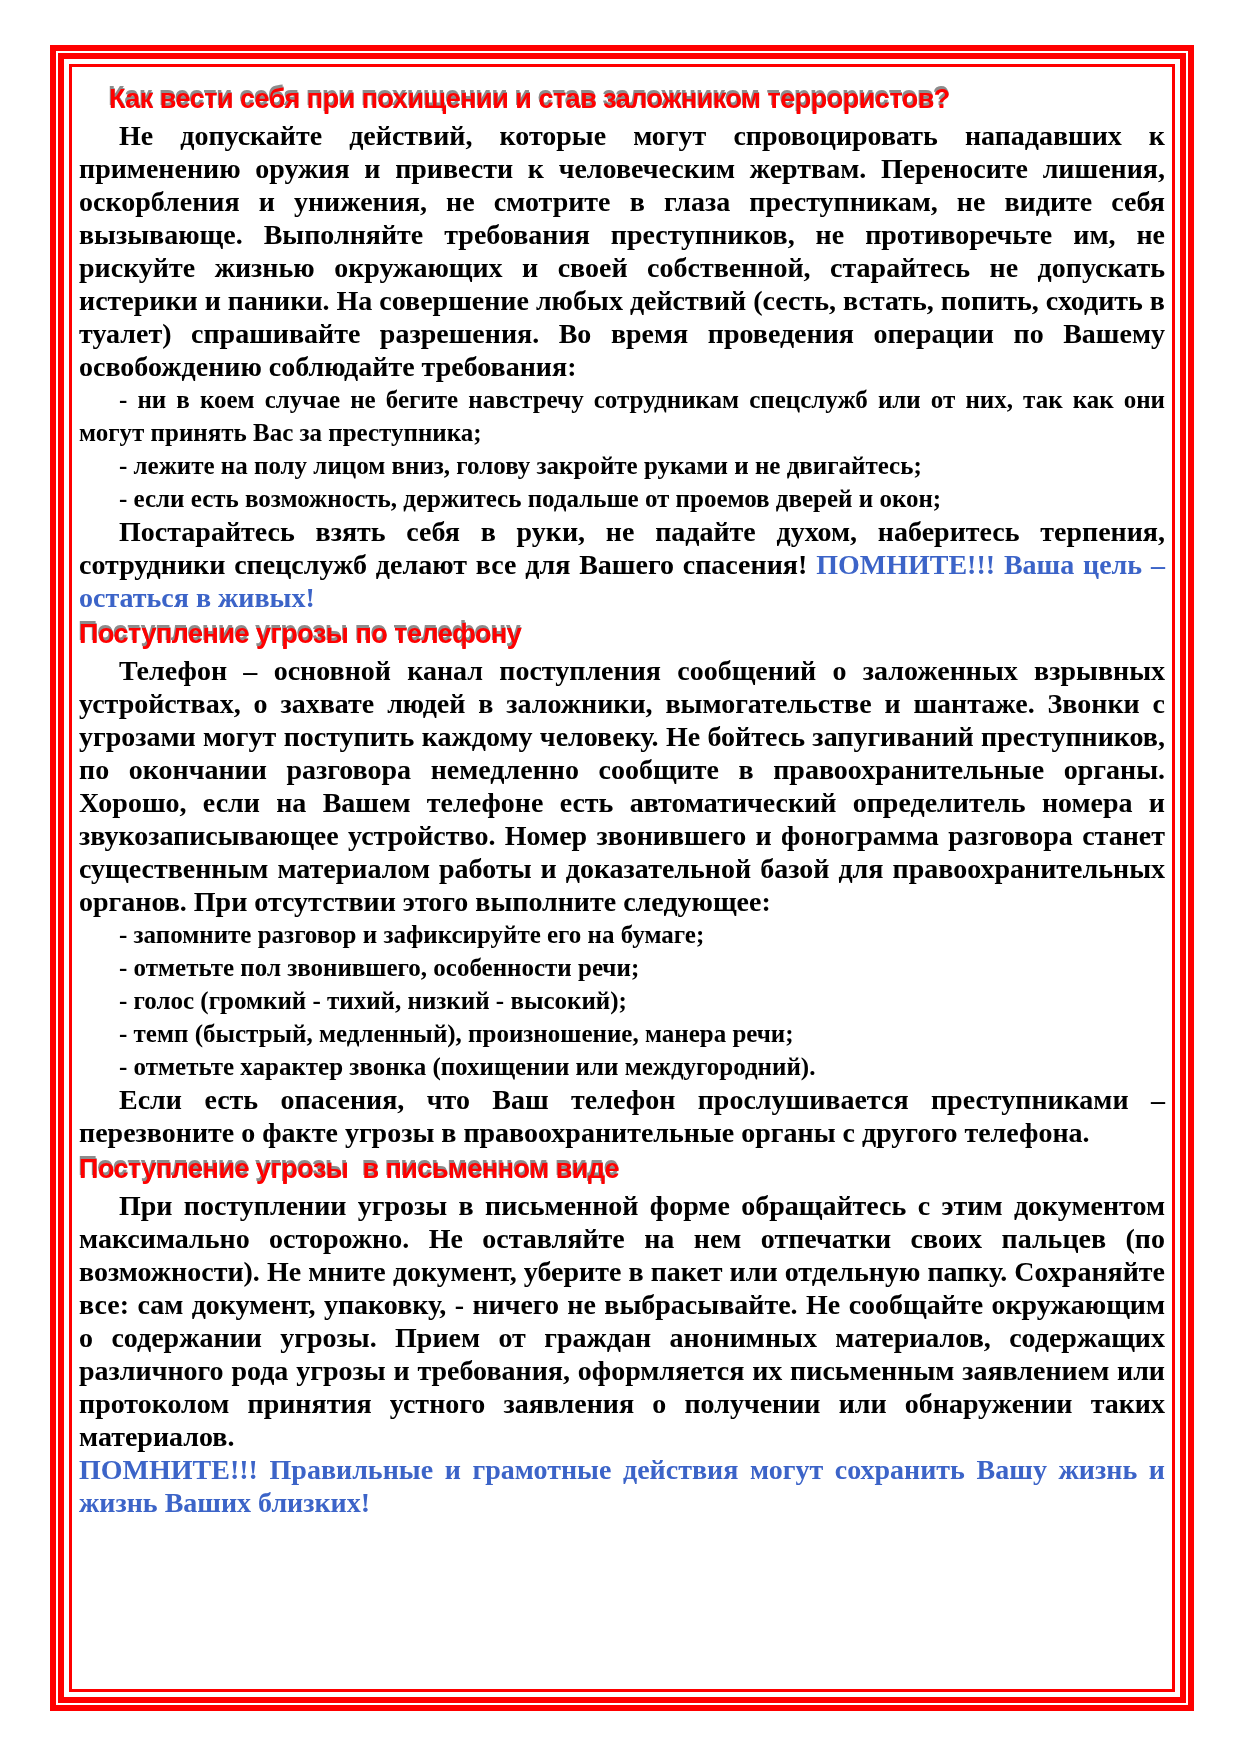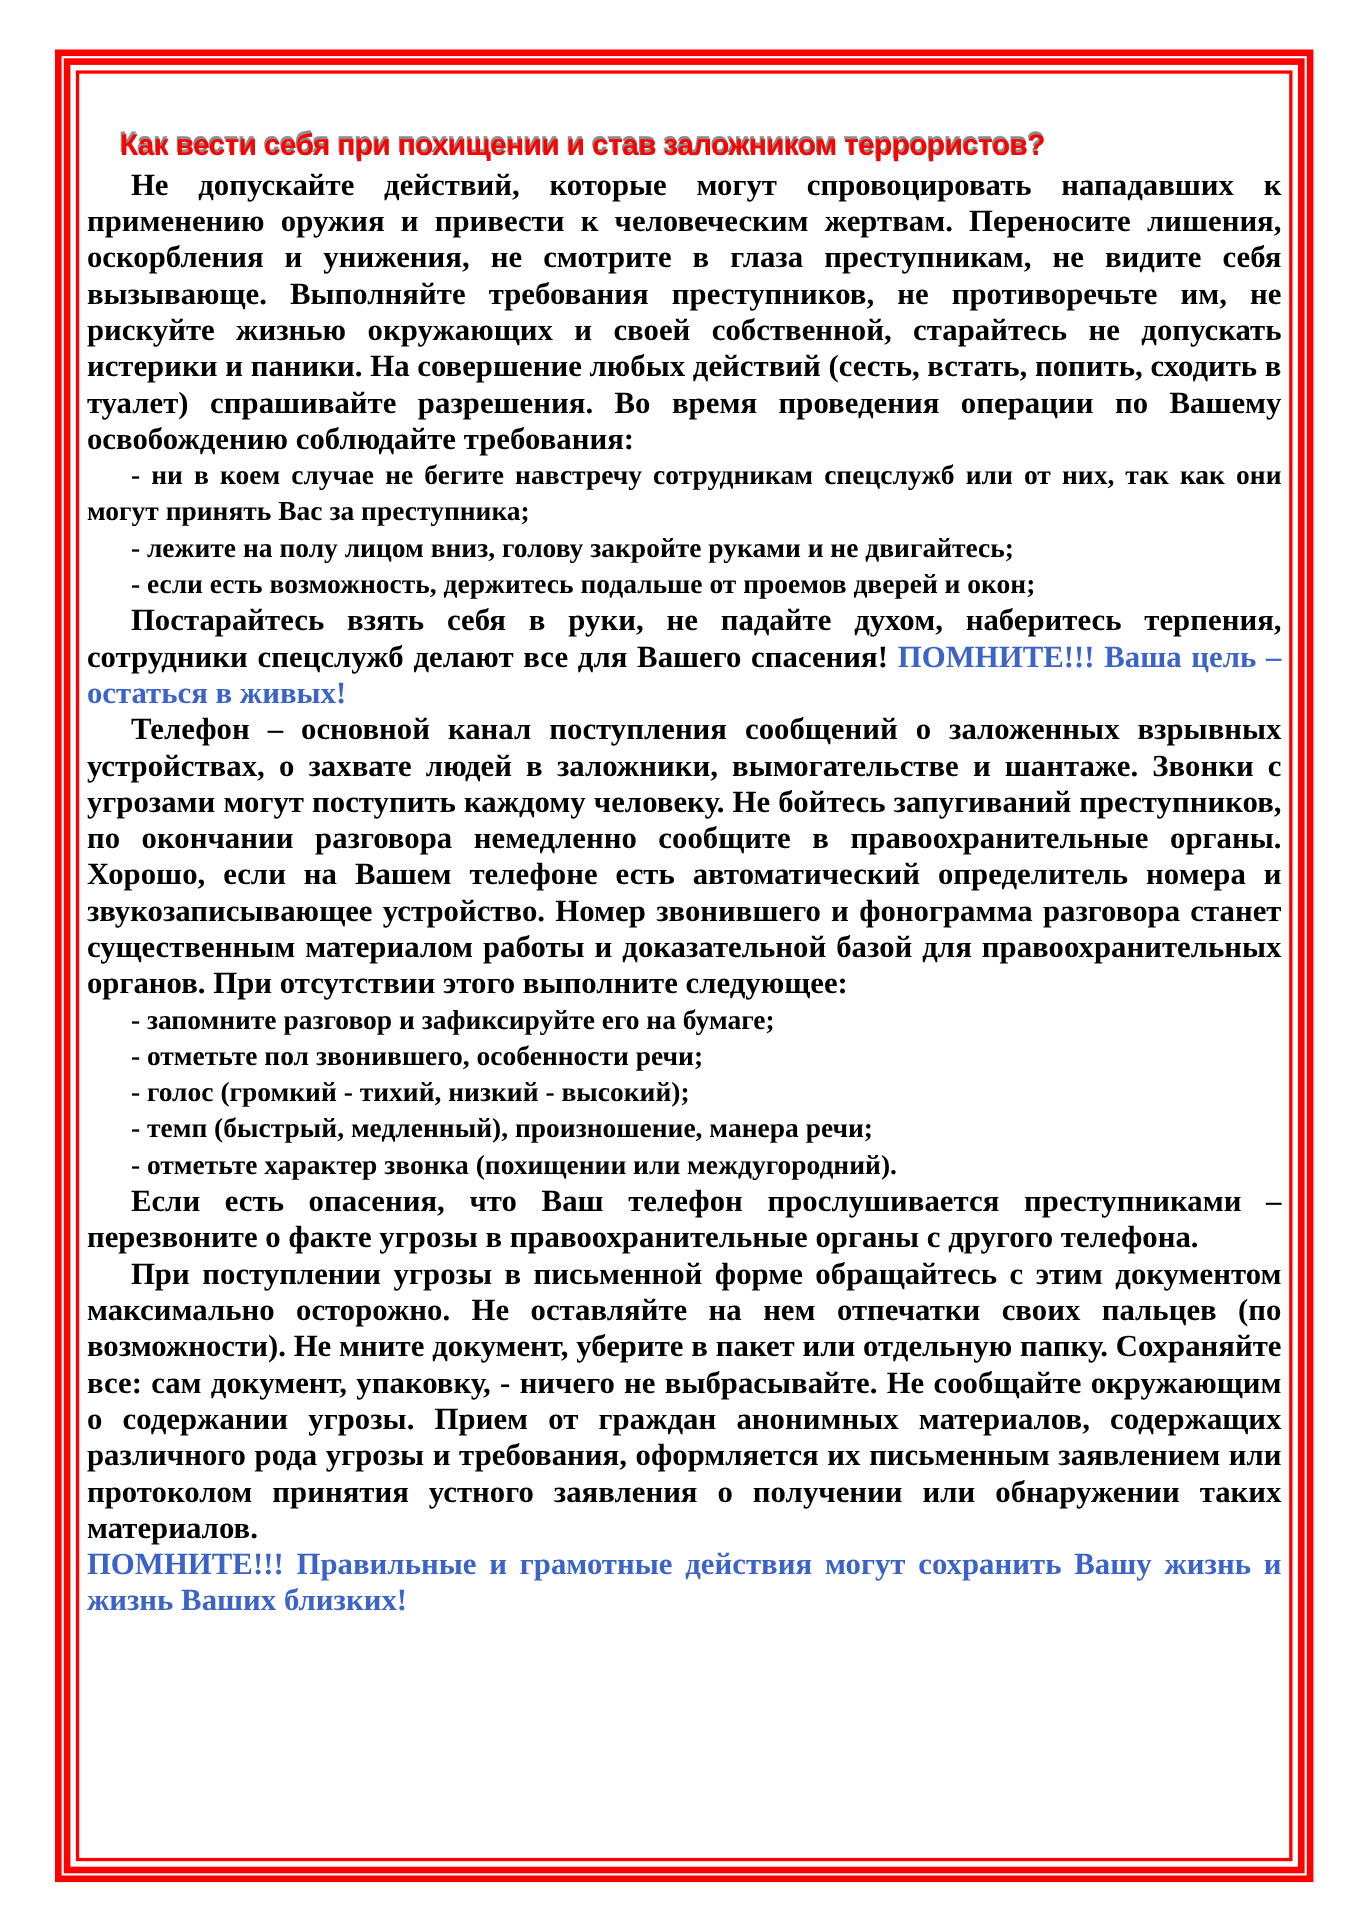--- a/index.html
+++ b/index.html
@@ -18,21 +18,20 @@
     position:absolute;left:50px;top:45px;width:1144px;height:1666px;
   }
   .f1{width:100%;height:100%;border:6px solid var(--red);padding:2px;}
   .f2{width:100%;height:100%;border:6px solid var(--red);padding:5px;}
   .f3{width:100%;height:100%;border:3px solid var(--red);overflow:hidden;}
 
   .content{
     width:100%;height:100%;
     padding:12px 7px 10px 7px;
     color:var(--ink);
-    margin-top:33px;
   }
 
   .block{margin:0;}
 
   .heading{
     font-family:"Liberation Sans","DejaVu Sans",sans-serif;
     font-weight:bold;
     font-size:27px;
     line-height:36px;
     letter-spacing:-0.5px;
@@ -72,26 +71,28 @@
   <div class="f1">
     <div class="f2">
       <div class="f3">
         <div class="content" id="doc-content">
             <div class="block heading indented">Как вести себя при похищении и став заложником террористов?</div>
             <div class="block para bold"><span>Не допускайте действий, которые могут спровоцировать нападавших к применению оружия и привести к человеческим жертвам. Переносите лишения, оскорбления и унижения, не смотрите в глаза преступникам, не видите себя вызывающе. Выполняйте требования преступников, не противоречьте им, не рискуйте жизнью окружающих и своей собственной, старайтесь не допускать истерики и паники. На совершение любых действий (сесть, встать, попить, сходить в туалет) спрашивайте разрешения. Во время проведения операции по Вашему освобождению соблюдайте требования:</span></div>
             <div class="block list bold">- ни в коем случае не бегите навстречу сотрудникам спецслужб или от них, так как они могут принять Вас за преступника;</div>
             <div class="block list bold">- лежите на полу лицом вниз, голову закройте руками и не двигайтесь;</div>
             <div class="block list bold">- если есть возможность, держитесь подальше от проемов дверей и окон;</div>
             <div class="block para bold"><span>Постарайтесь взять себя в руки, не падайте духом, наберитесь терпения, сотрудники спецслужб делают все для Вашего спасения! </span><span class="accent">ПОМНИТЕ!!! Ваша цель – остаться в живых!</span></div>
+            <div class="block heading">Поступление угрозы по телефону</div>
             <div class="block para bold-italic"><span>Телефон – основной канал поступления сообщений о заложенных взрывных устройствах, о захвате людей в заложники, вымогательстве и шантаже. Звонки с угрозами могут поступить каждому человеку. Не бойтесь запугиваний преступников, по окончании разговора немедленно сообщите в правоохранительные органы. Хорошо, если на Вашем телефоне есть автоматический определитель номера и звукозаписывающее устройство. Номер звонившего и фонограмма разговора станет существенным материалом работы и доказательной базой для правоохранительных органов. При отсутствии этого выполните следующее:</span></div>
             <div class="block list bold-italic">- запомните разговор и зафиксируйте его на бумаге;</div>
             <div class="block list bold-italic">- отметьте пол звонившего, особенности речи;</div>
             <div class="block list bold-italic">- голос (громкий - тихий, низкий - высокий);</div>
             <div class="block list bold-italic">- темп (быстрый, медленный), произношение, манера речи;</div>
             <div class="block list bold-italic">- отметьте характер звонка (похищении или междугородний).</div>
             <div class="block para bold-italic"><span>Если есть опасения, что Ваш телефон прослушивается преступниками – перезвоните о факте угрозы в правоохранительные органы с другого телефона.</span></div>
+            <div class="block heading">Поступление угрозы  в письменном виде</div>
             <div class="block para bold"><span>При поступлении угрозы в письменной форме обращайтесь с этим документом максимально осторожно. Не оставляйте на нем отпечатки своих пальцев (по возможности). Не мните документ, уберите в пакет или отдельную папку. Сохраняйте все: сам документ, упаковку, - ничего не выбрасывайте. Не сообщайте окружающим о содержании угрозы. Прием от граждан анонимных материалов, содержащих различного рода угрозы и требования, оформляется их письменным заявлением или протоколом принятия устного заявления о получении или обнаружении таких материалов.</span></div>
             <div class="block para bold no-indent"><span class="accent">ПОМНИТЕ!!! Правильные и грамотные действия могут сохранить Вашу жизнь и жизнь Ваших близких!</span></div>
           </div>
       </div>
     </div>
   </div>
 </div>
 
 </body></html>

